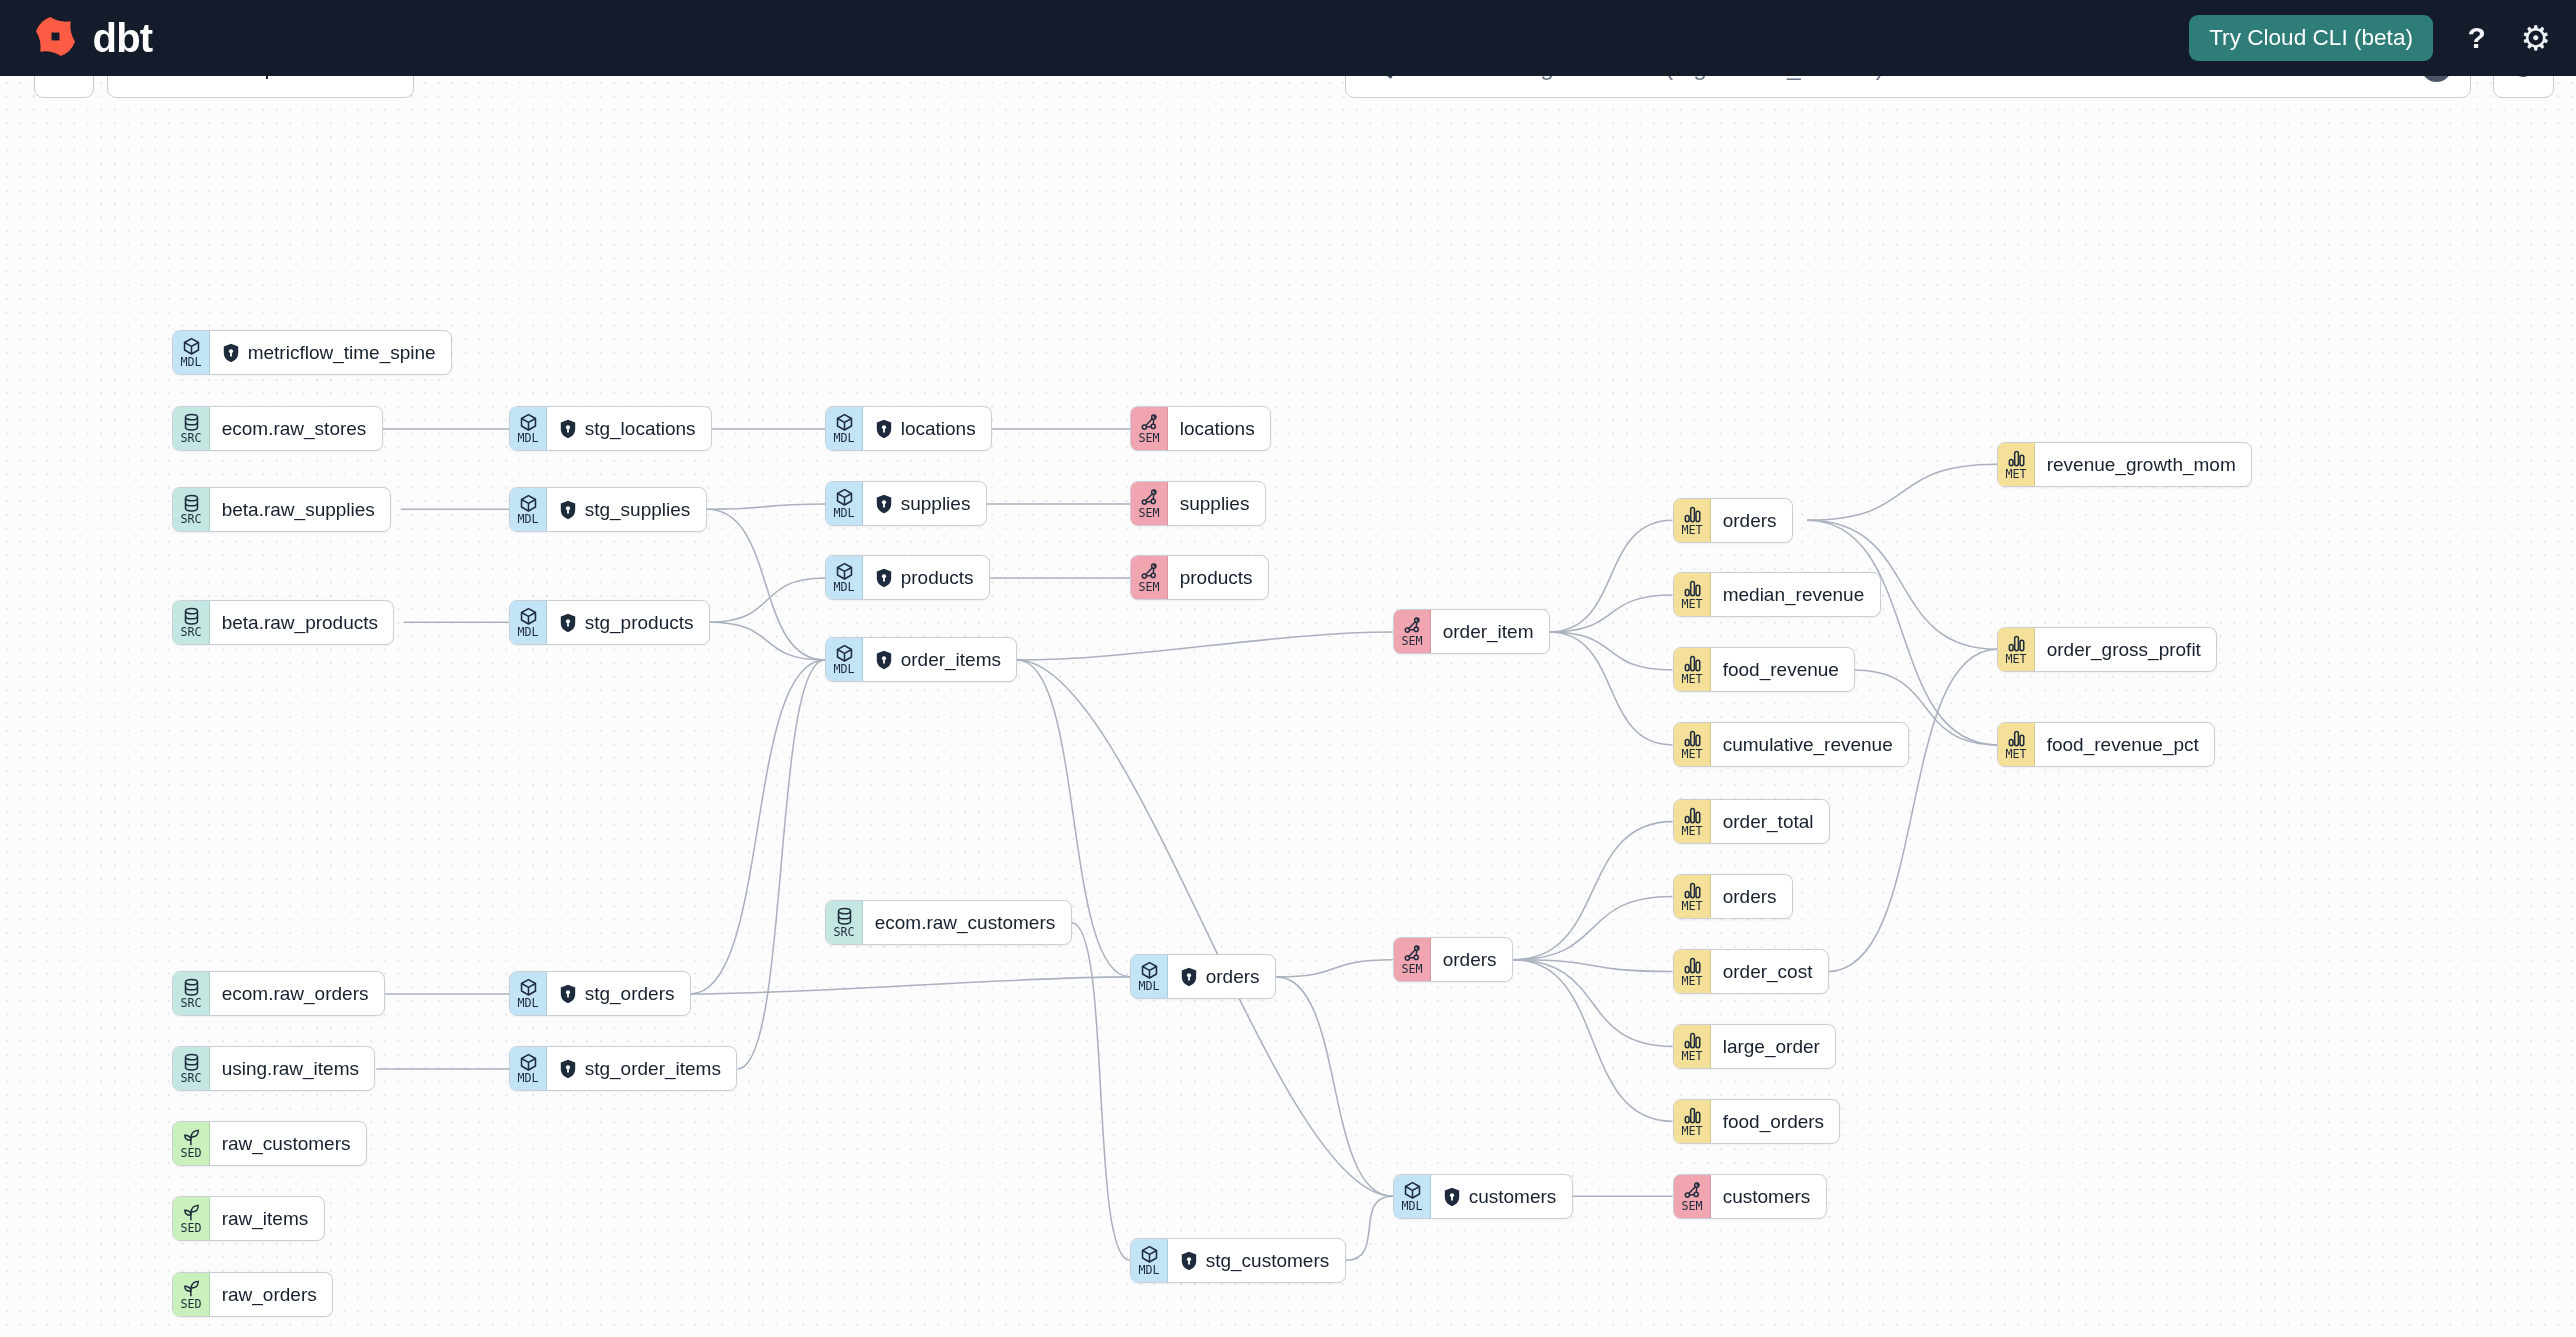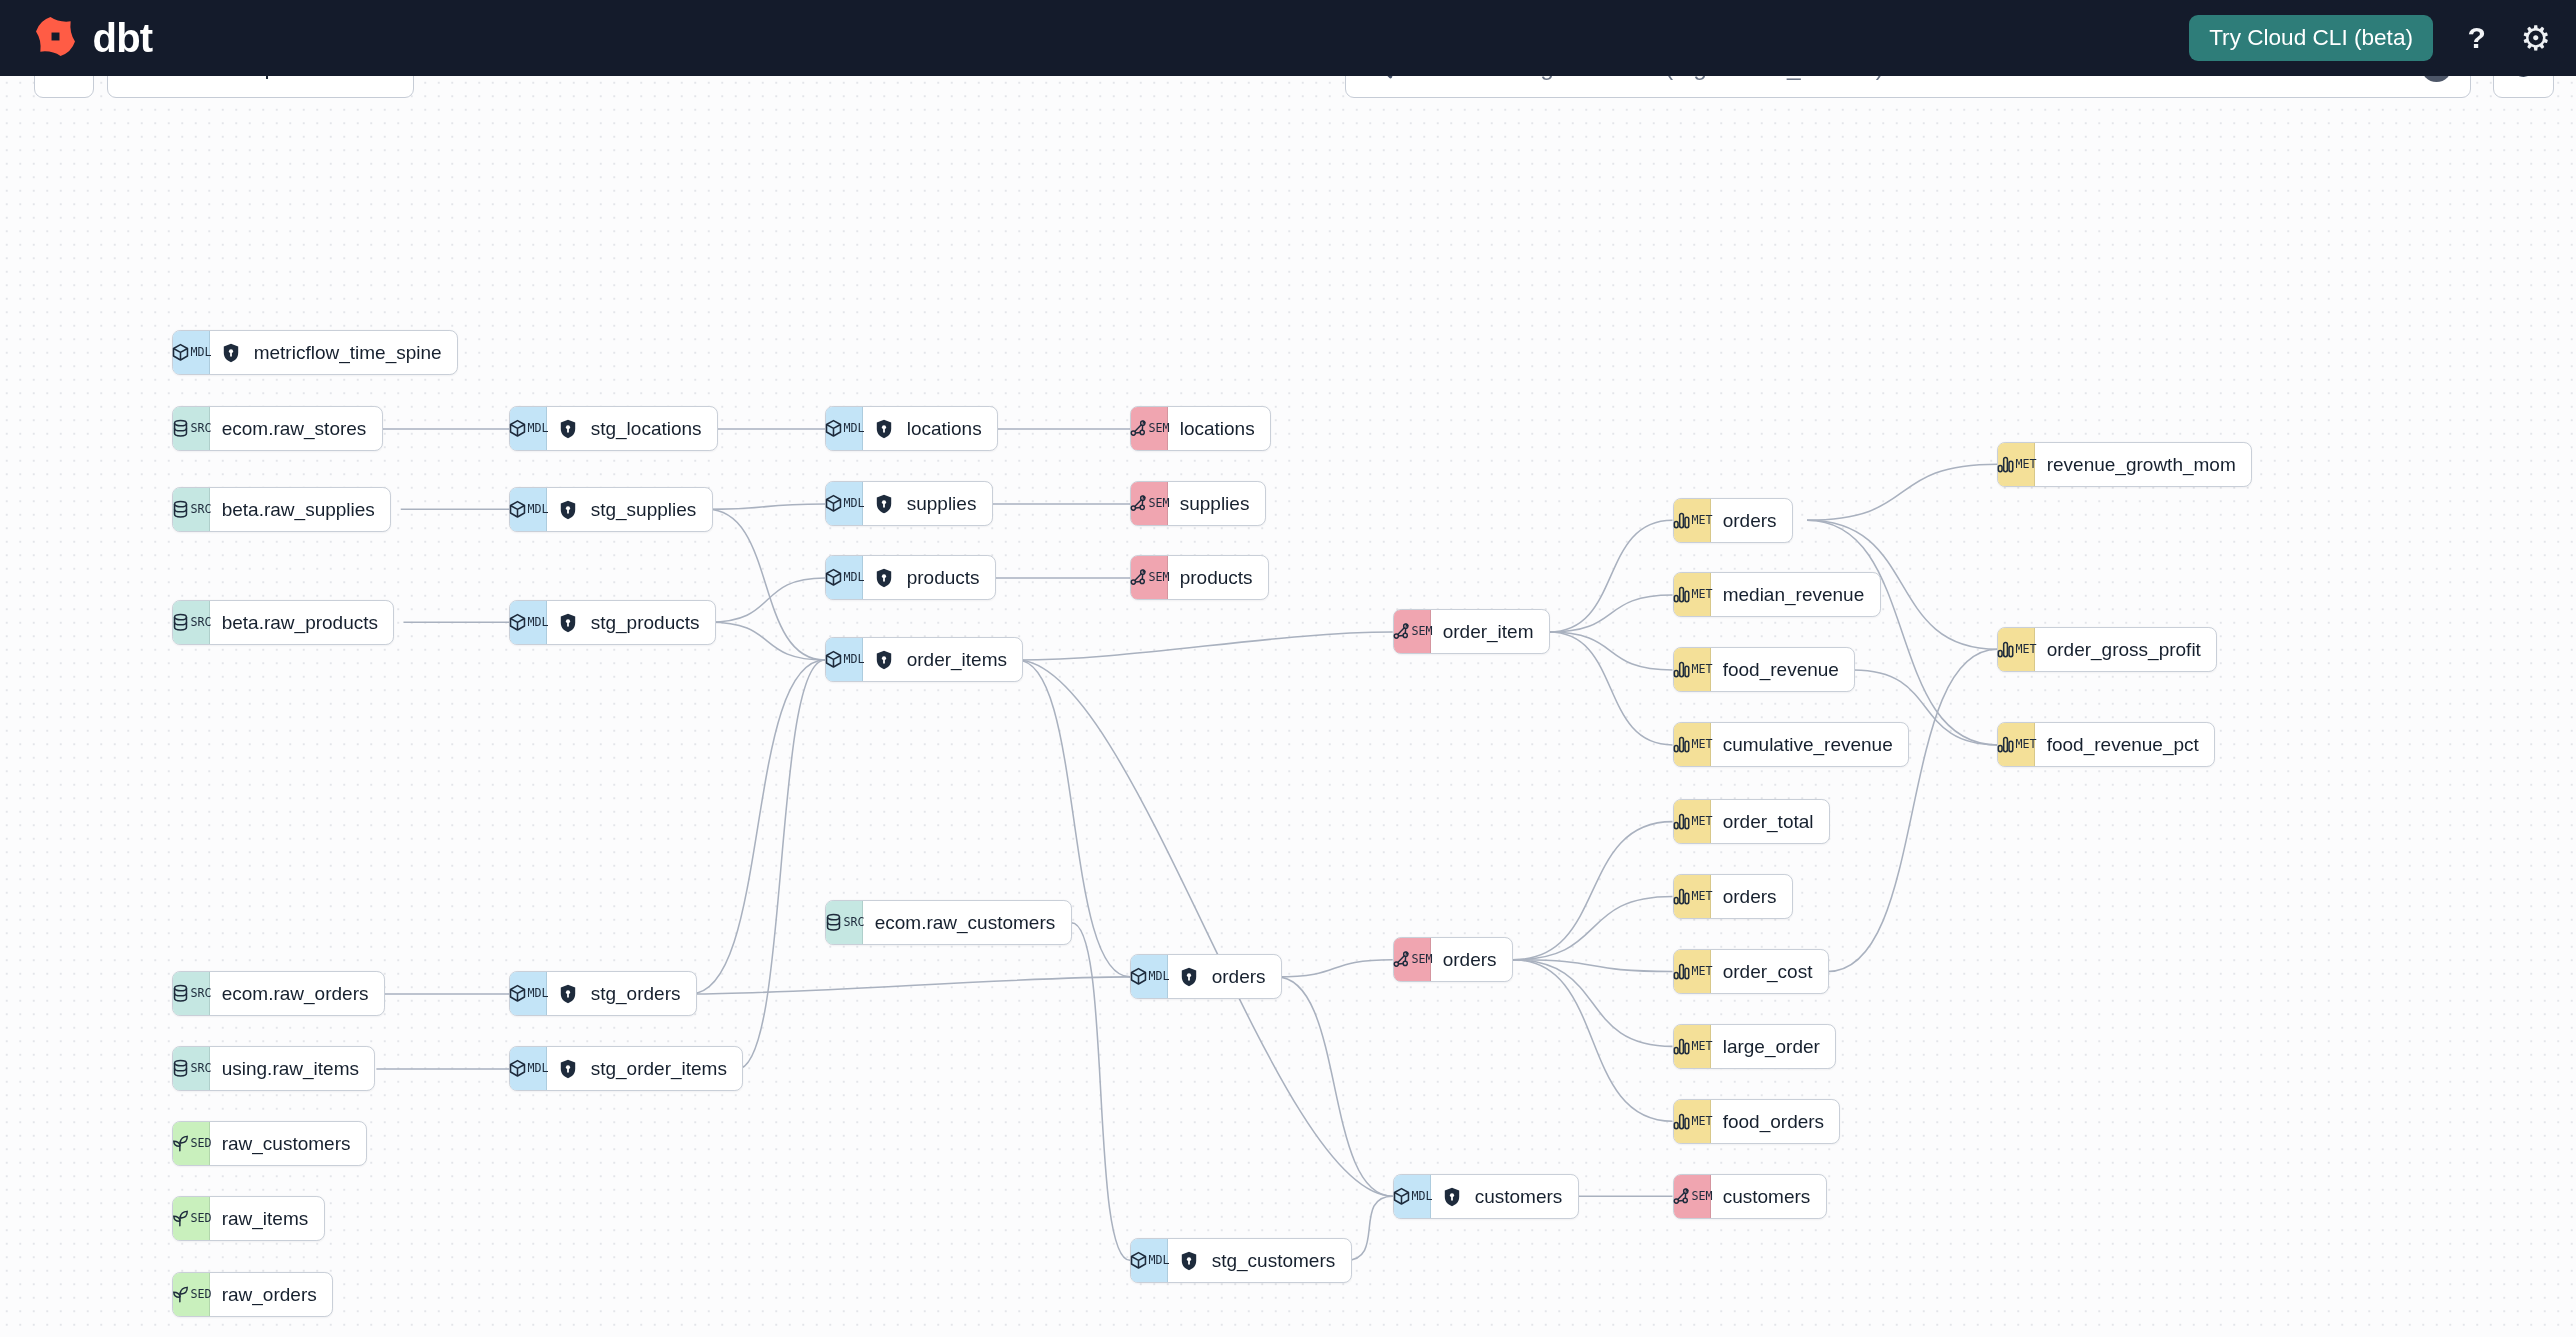--- a/index.html
+++ b/index.html
@@ -44,23 +44,23 @@
   .info-dot{width:31px;height:31px;border-radius:50%;background:#4d5668;color:#ffffff;display:flex;
             align-items:center;justify-content:center;font-family:"DejaVu Serif",serif;
             font-weight:700;font-size:19px;flex:none;cursor:pointer;}
   .refresh-btn{left:2493px;top:35px;width:61px;height:63px;justify-content:center;cursor:pointer;}
 
   
   .gnode{position:absolute;height:45px;display:flex;align-items:stretch;background:#ffffff;
          border:1.4px solid #c9cfd8;border-radius:8.1px;box-sizing:border-box;
          box-shadow:0 0.9px 1.8px rgba(16,24,40,.05);cursor:pointer;}
   .gbadge{width:36px;flex:none;border-radius:6.3px 0 0 6.3px;border-right:1.4px solid rgba(20,30,45,.12);
-          display:flex;flex-direction:row;align-items:center;justify-content:center;gap:0.9px;}
+          display:flex;flex-direction:column;align-items:center;justify-content:center;gap:0.9px;}
   .gbadge .btxt{font-family:"DejaVu Sans Mono",monospace;font-size:11.7px;color:#1e2b3c;line-height:1;}
-  .gbody{display:flex;align-items:center;gap:14px;padding:0 15.3px 0 11.7px;white-space:nowrap;}
+  .gbody{display:flex;align-items:center;gap:8px;padding:0 15.3px 0 11.7px;white-space:nowrap;}
   .glabel{font-size:19px;color:#16202e;}
 </style>
 </head>
 <body>
 
 <div id="app">
 
   <header class="navbar">
     <div class="nav-left">
       <div class="logo-wrap">

